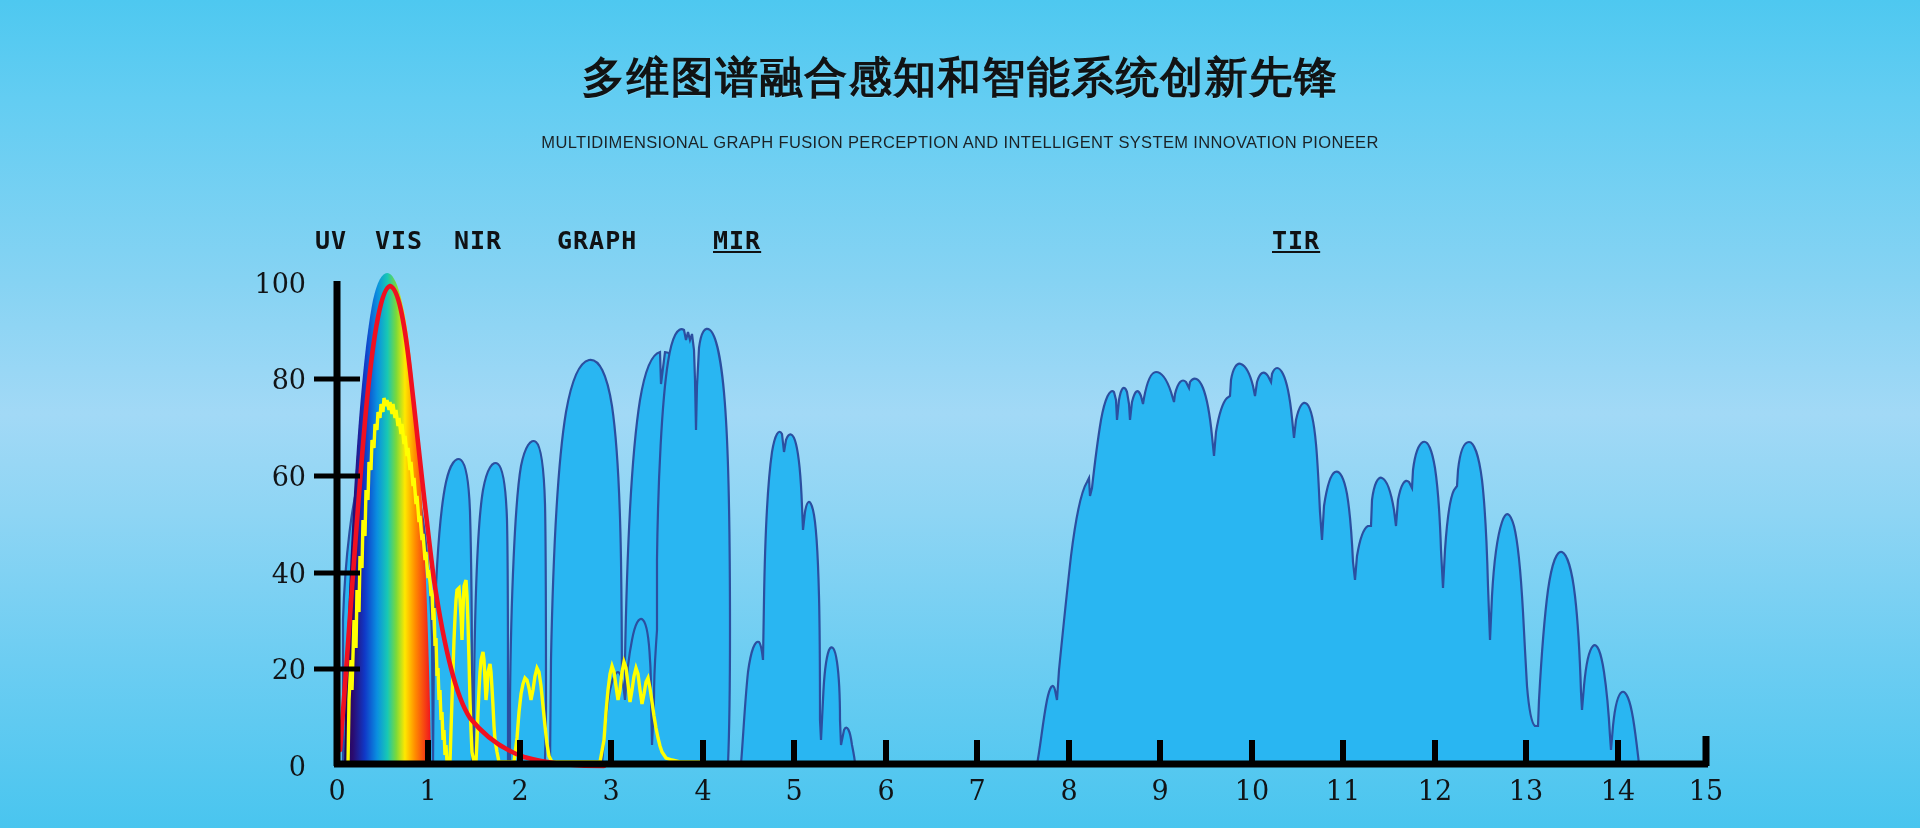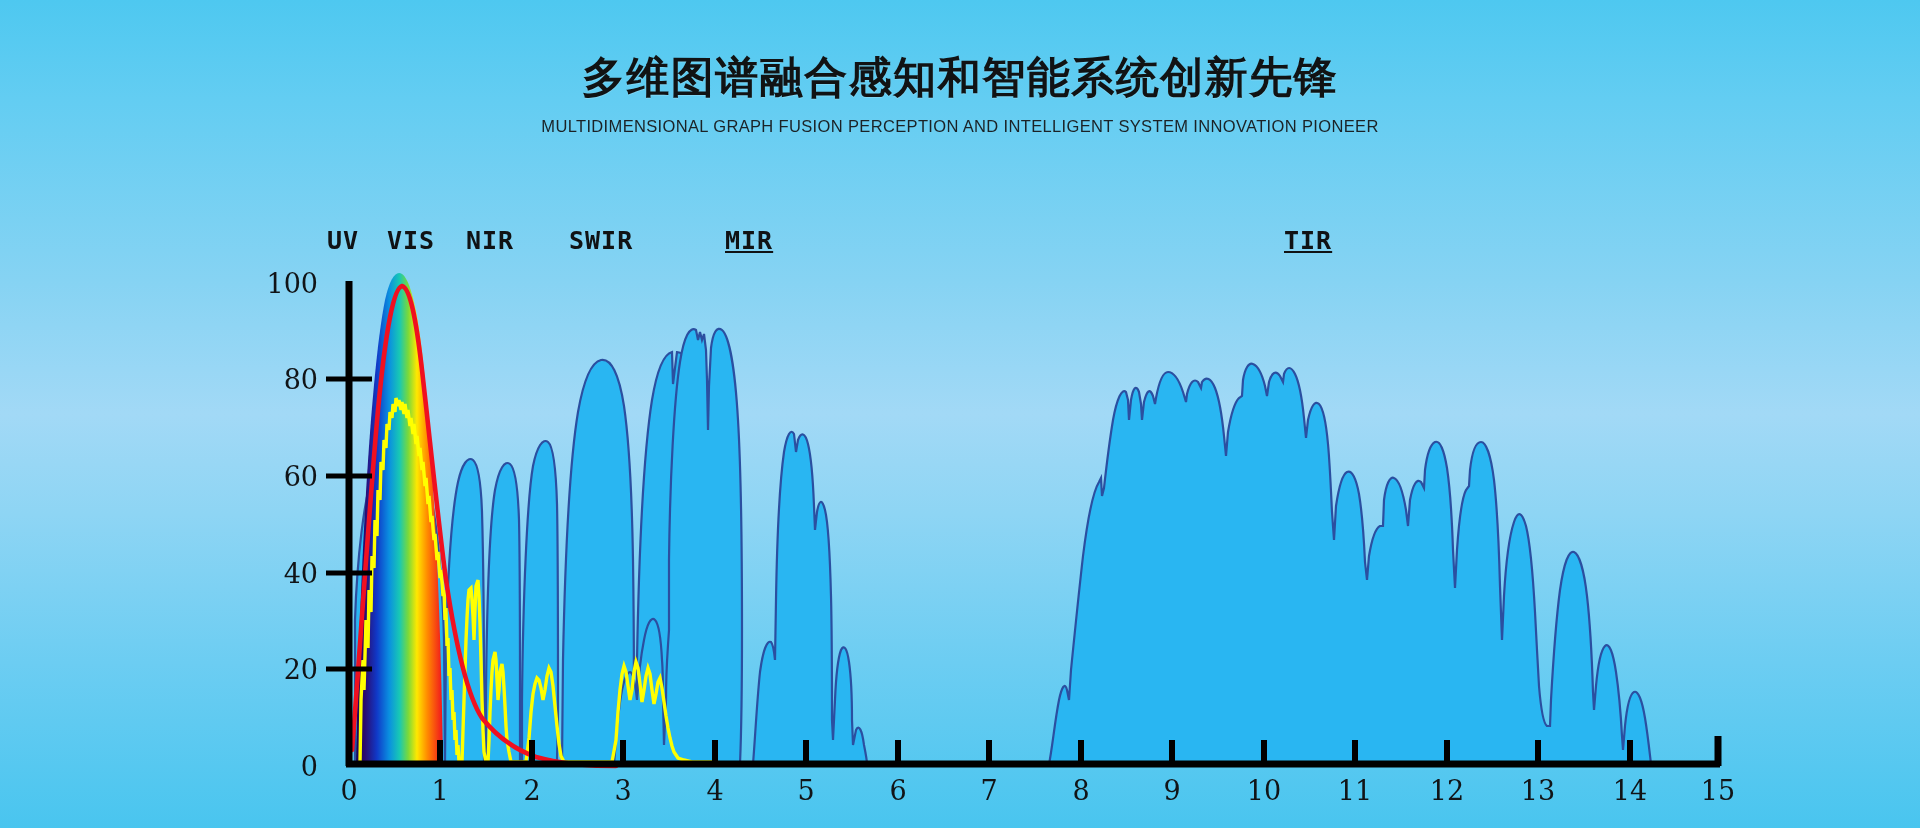--- a/index.html
+++ b/index.html
@@ -19,27 +19,27 @@
 
   #header{ width:100%; text-align:center; padding-top:54px; }
   #title{
     font-family:"DejaVu Sans","Liberation Sans",sans-serif;
     font-size:43px; font-weight:bold; color:#111314;
     letter-spacing:1.5px; line-height:1.1;
     text-shadow:0 1px 0 rgba(255,255,255,.18);
     text-align:center;
   }
   #subtitle{
-    margin-top:16px;
+    margin-top:32px;
     font-family:"Liberation Sans",sans-serif;
     font-size:16.5px; font-weight:400; color:#1b2226;
     letter-spacing:.35px;
   }
 
-  #chart-wrap{ position:absolute; left:16px; top:0; width:1643px; height:828px; }
+  #chart-wrap{ position:absolute; left:4px; top:0; width:1643px; height:828px; }
   #chart-svg{ position:absolute; left:0; top:0; }
 
   .band-label{
     position:absolute;
     font-family:"DejaVu Sans Mono","Liberation Mono",monospace;
     font-size:25px; font-weight:bold; color:#101214;
     letter-spacing:1px; white-space:nowrap;
   }
   .tick-text{
     font-family:"DejaVu Serif","Liberation Serif",serif;
@@ -52,21 +52,21 @@
 <div id="header">
   <div id="title">多维图谱融合感知和智能系统创新先锋</div>
   <div id="subtitle">MULTIDIMENSIONAL GRAPH FUSION PERCEPTION AND INTELLIGENT SYSTEM INNOVATION PIONEER</div>
 </div>
 
 <div id="chart-wrap">
 
   <div class="band-label" style="left:311px; top:226px;">UV</div>
   <div class="band-label" style="left:371px; top:226px;">VIS</div>
   <div class="band-label" style="left:450px; top:226px;">NIR</div>
-  <div class="band-label" style="left:553px; top:226px;">SWIR</div>
+  <div class="band-label" style="left:553px; top:226px;">GRAPH</div>
   <div class="band-label" style="left:709px; top:226px;text-decoration:underline;">MIR</div>
   <div class="band-label" style="left:1268px; top:226px;text-decoration:underline;">TIR</div>
 
   <svg id="chart-svg" width="1920" height="828" viewBox="0 0 1920 828">
     <defs>
       <linearGradient id="spectrumGrad" x1="0" y1="0" x2="1" y2="0">
         <stop offset="0.00" stop-color="#1b0558"></stop>
         <stop offset="0.10" stop-color="#2b0a6e"></stop>
         <stop offset="0.24" stop-color="#1039c8"></stop>
         <stop offset="0.38" stop-color="#0a8fe0"></stop>

